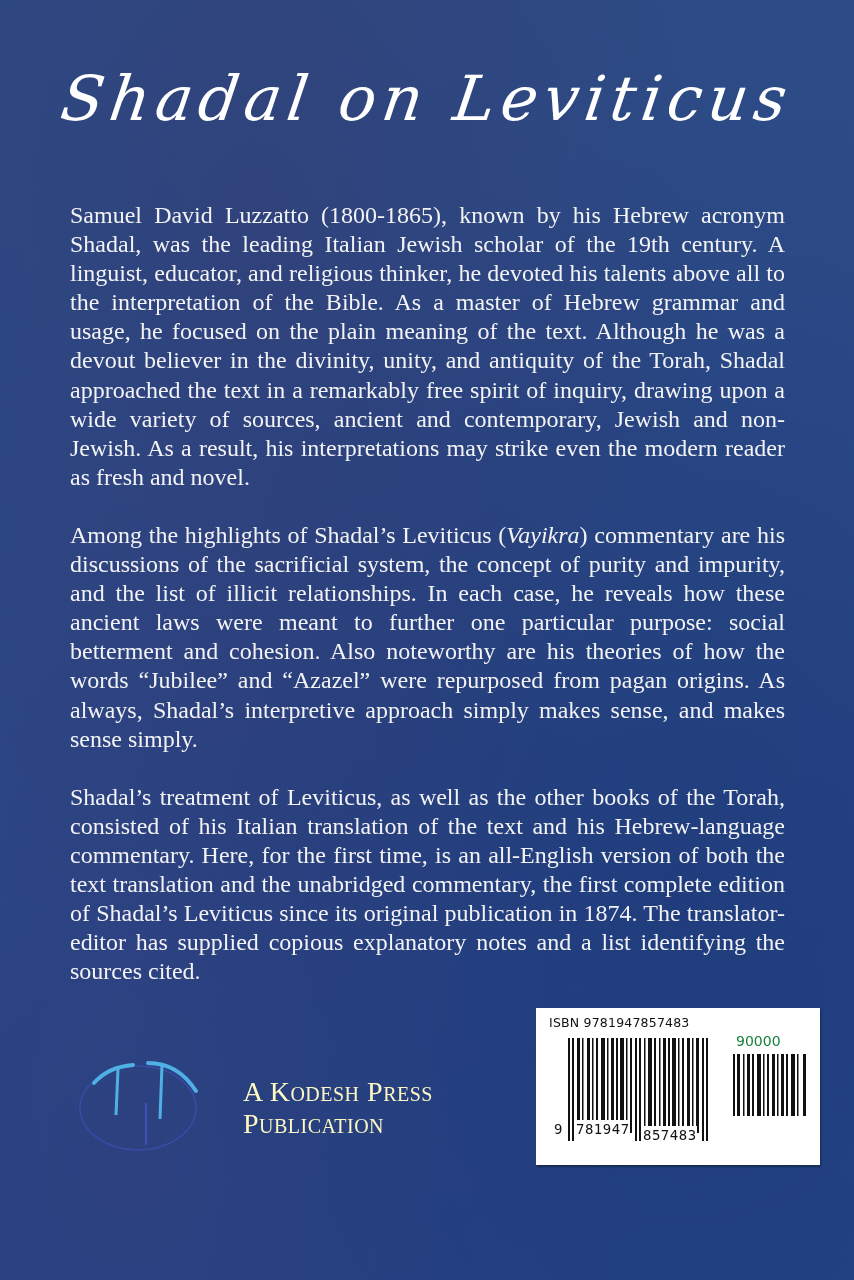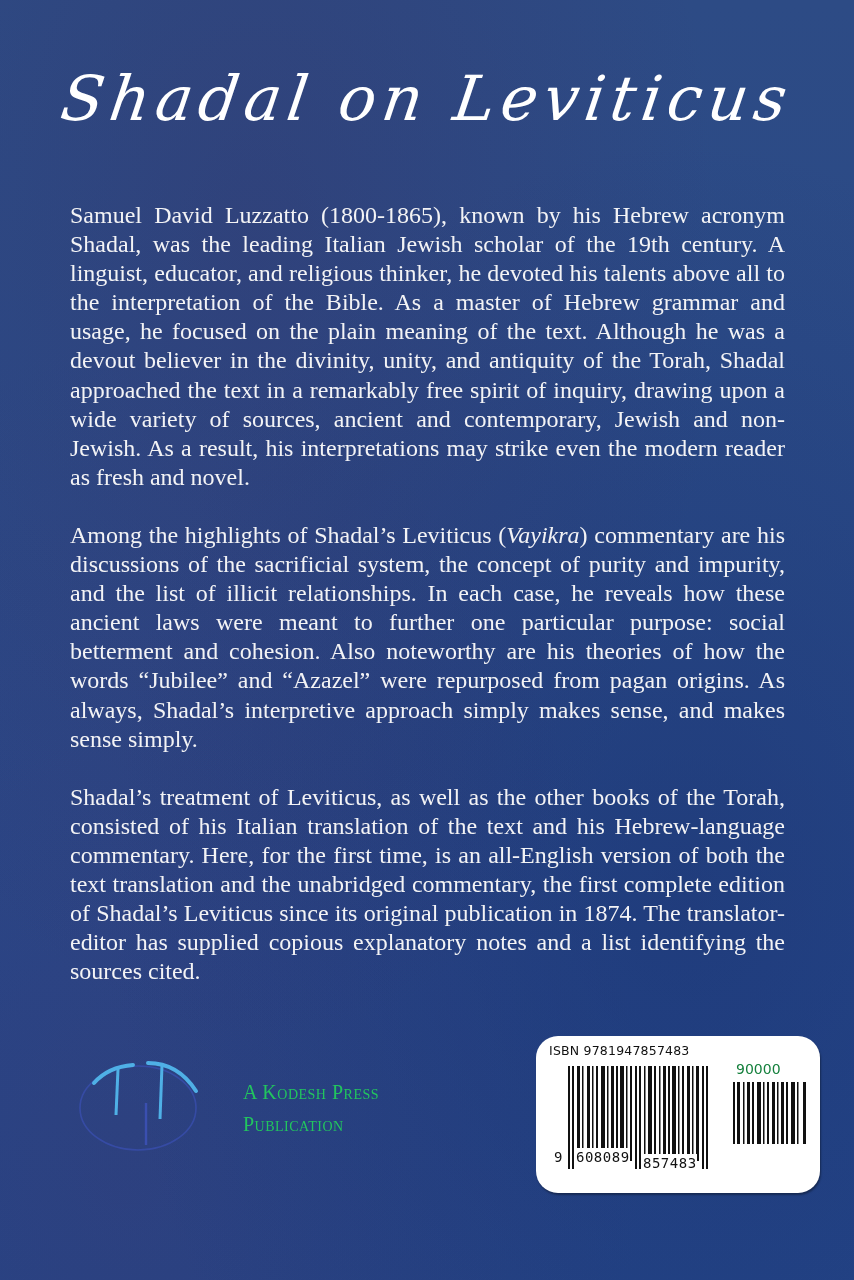--- a/index.html
+++ b/index.html
@@ -35,28 +35,27 @@
     line-height: 29.1px;
     text-align: justify;
   }
   .body-text p { margin: 0 0 29px 0; }
   .body-text em { }
   .logo {
     position: absolute; left: 78px; top: 1053px; width: 130px; height: 100px;
   }
   .publisher {
     position: absolute; left: 243px; top: 1076px;
-    font-size: 20px; line-height: 32px; color: #22c55e;
+    font-size: 28px; line-height: 32px; color: #fef9c3;
     font-variant: small-caps; letter-spacing: 0.5px;
   }
   .barcode-box {
-    position: absolute; left: 536px; top: 1036px; width: 284px; height: 157px;
+    position: absolute; left: 536px; top: 1008px; width: 284px; height: 157px;
     background: #ffffff;
     box-shadow: 1px 2px 2px rgba(0,0,0,0.35);
-    border-radius: 22px;
   }
   .isbn-label {
     position: absolute; left: 13px; top: 7px;
     font-family: "DejaVu Sans", sans-serif; font-size: 12.5px; color: #111;
     letter-spacing: 0.2px;
   }
   .price-code {
     position: absolute; left: 200px; top: 25px;
     font-family: "DejaVu Sans", sans-serif; font-size: 14px; color: #15803d;
   }
@@ -147,15 +146,15 @@
       <rect x="39" y="0" width="3" height="62"></rect>
         <rect x="44" y="0" width="1.5" height="62"></rect>
       <rect x="48" y="0" width="3" height="62"></rect>
         <rect x="53" y="0" width="2" height="62"></rect>
       <rect x="58" y="0" width="4" height="62"></rect>
         <rect x="64" y="0" width="1.5" height="62"></rect>
       <rect x="70" y="0" width="3" height="62"></rect>
     </g>
   </svg>
   <div class="digits" style="left:18px;">9</div>
-  <div class="digits" style="left:40px; letter-spacing:0.5px;">608089</div>
+  <div class="digits" style="left:40px; letter-spacing:0.5px;">781947</div>
   <div class="digits" style="left:107px; letter-spacing:0.5px;margin-top:6px;">857483</div>
 </div>
 
 </body></html>

